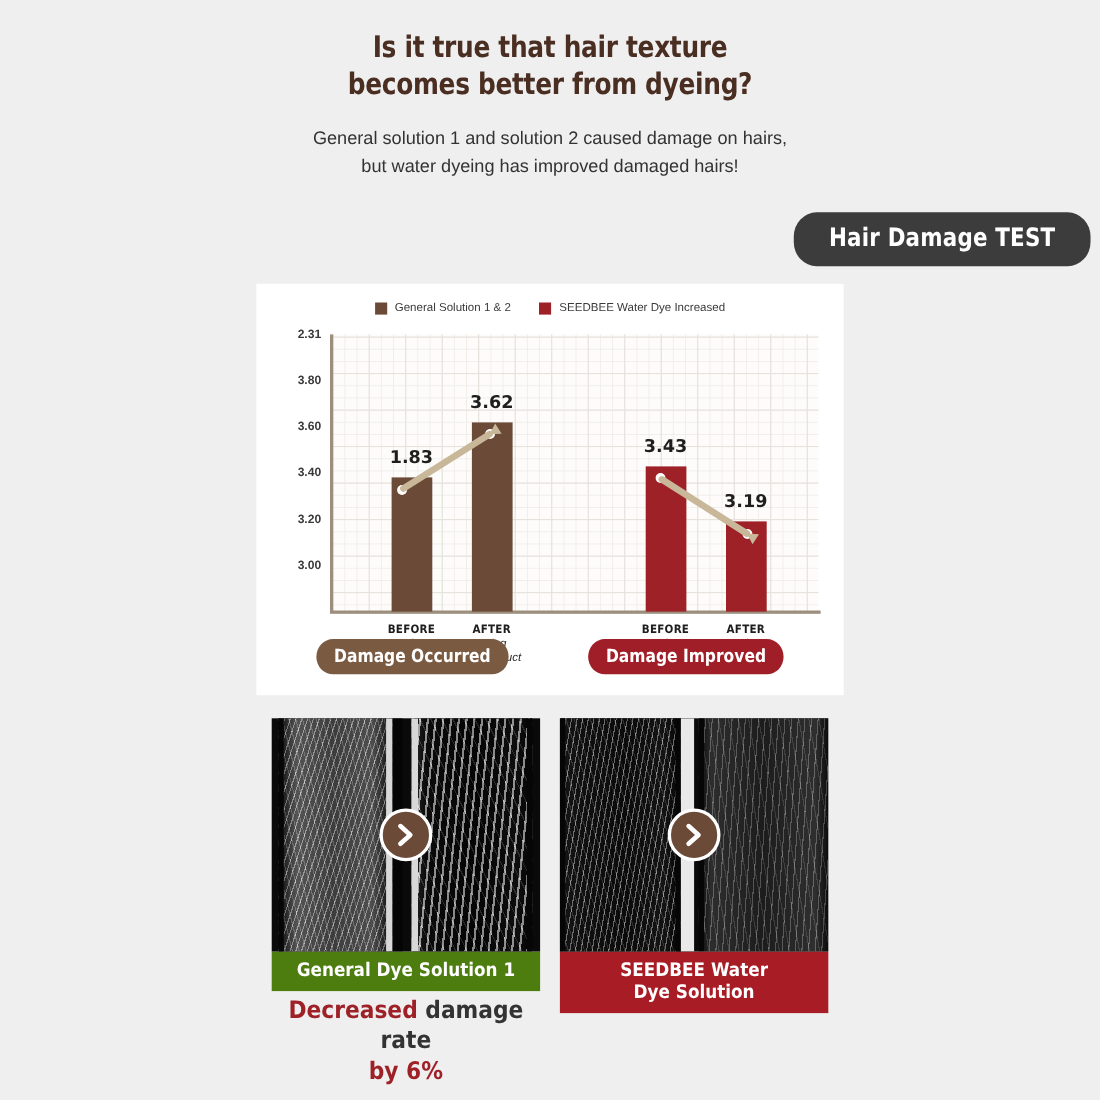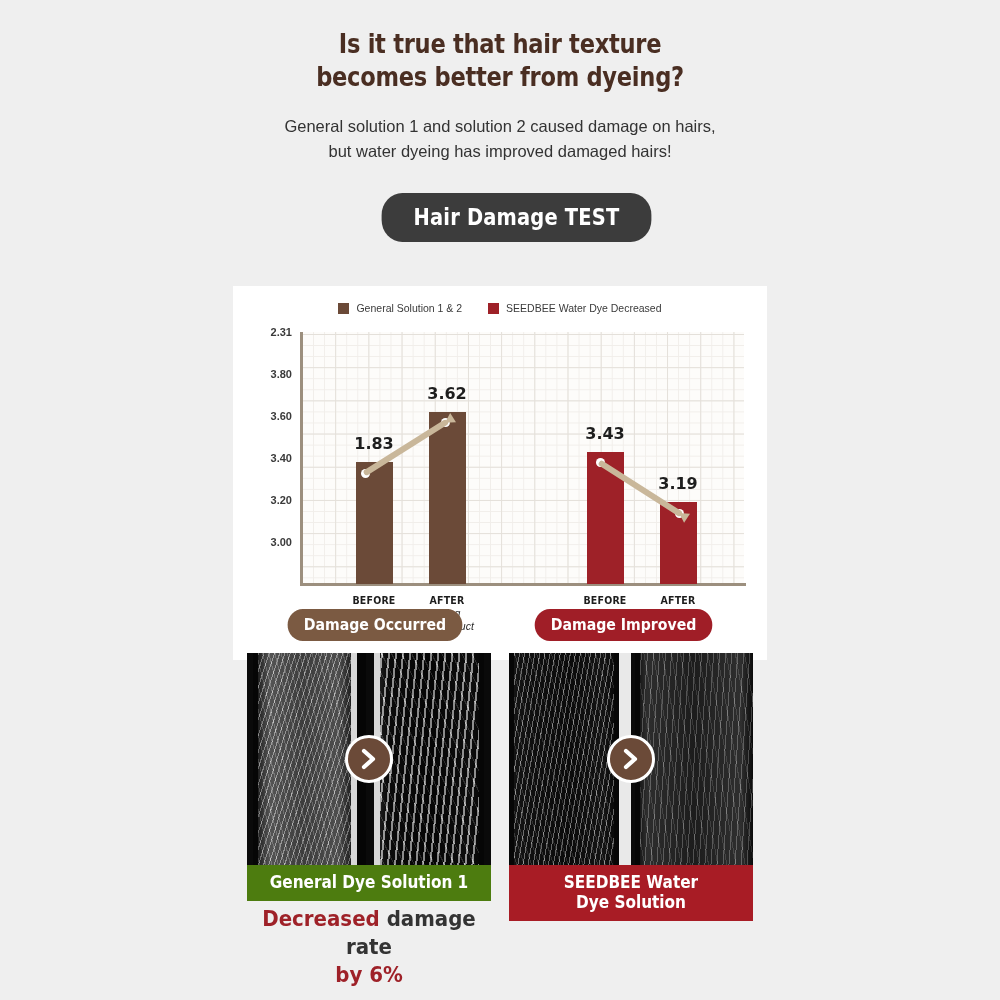--- a/index.html
+++ b/index.html
@@ -26,38 +26,38 @@
   #headline .l2 { display:block; }
   #subhead {
     margin-top:20px;
     font-size:16.5px;
     line-height:1.5;
     color:#333333;
   }
   #subhead .l2 { display:block; }
 
   
-  #badge-wrap { text-align:center; margin-top:30px;padding-left:32px; }
+  #badge-wrap { text-align:right; margin-top:30px;padding-left:32px; }
   #test-badge {
     display:inline-block;
     background:#3c3c3c;
     color:#ffffff;
     border-radius:22px;
     padding:11px 34px 12px;
     font-family:"DejaVu Sans Condensed","Liberation Sans Narrow","Liberation Sans",sans-serif;
     font-weight:bold;
     font-size:23px;
     letter-spacing:0.2px;
     transform:scaleX(0.94);
   }
 
   
   #chart-panel {
     position:absolute;
-    left:233px; top:286px;
+    left:233px; top:258px;
     width:534px; height:374px;
     background:#ffffff;
   }
 
   #legend {
     position:absolute; left:0; top:16px; width:100%;
     display:flex; justify-content:center; align-items:center; gap:26px;
     font-size:10.5px; color:#3a3a3a;
   }
   .legend-item { display:flex; align-items:center; gap:7px; }
@@ -196,21 +196,21 @@
 
 <div id="chart-panel">
 
   <div id="legend">
     <div class="legend-item">
       <span class="legend-swatch" id="sw0" style="background: rgb(107, 74, 56);"></span>
       <span>General Solution 1 &amp; 2</span>
     </div>
     <div class="legend-item">
       <span class="legend-swatch" id="sw1" style="background: rgb(158, 33, 40);"></span>
-      <span>SEEDBEE Water Dye Decreased</span>
+      <span>SEEDBEE Water Dye Increased</span>
     </div>
   </div>
 
   <div id="plot">
     <div id="grid"></div>
     <div id="yaxis-line"></div>
     <div id="xaxis-line"></div>
 
     <div id="yticks">
         <div class="ytick" style="top: 0px;">2.31</div>

